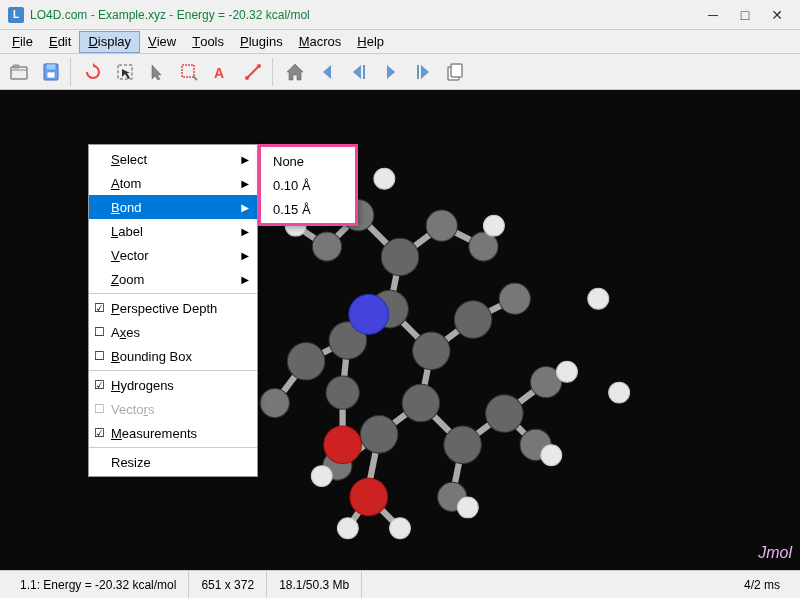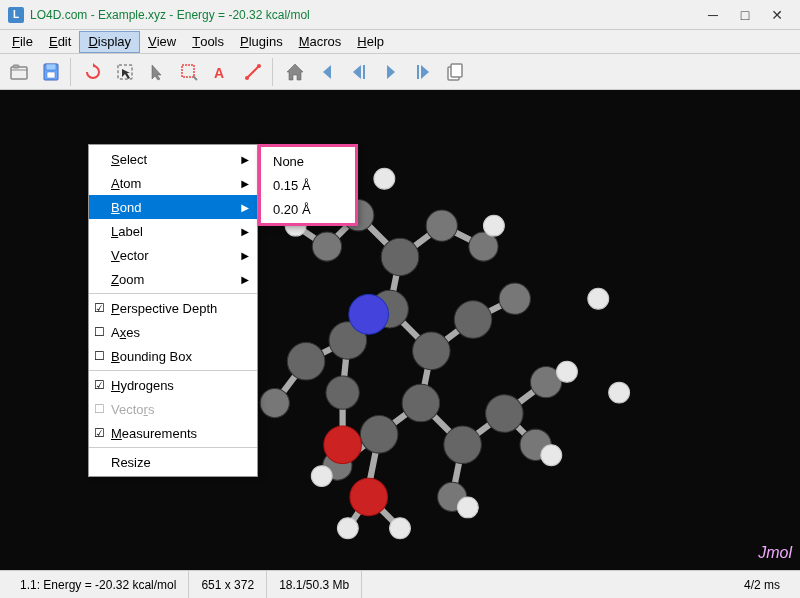--- a/index.html
+++ b/index.html
@@ -432,22 +432,22 @@
       <div class="menu-sep-line"></div>
 
       <div class="menu-entry">
         <span class="check">&nbsp;</span>
         Resize
       </div>
     </div>
 
     <div class="bond-submenu">
       <div class="menu-entry">None</div>
+      <div class="menu-entry">0.10 Å</div>
       <div class="menu-entry">0.15 Å</div>
-      <div class="menu-entry">0.20 Å</div>
     </div>
   </div>
 </div>
 
 <div class="status-bar">
   <div class="status-segment">1.1: Energy =   -20.32 kcal/mol</div>
   <div class="status-segment">651 x 372</div>
   <div class="status-segment">18.1/50.3 Mb</div>
   <div class="status-segment">4/2 ms</div>
 </div>

